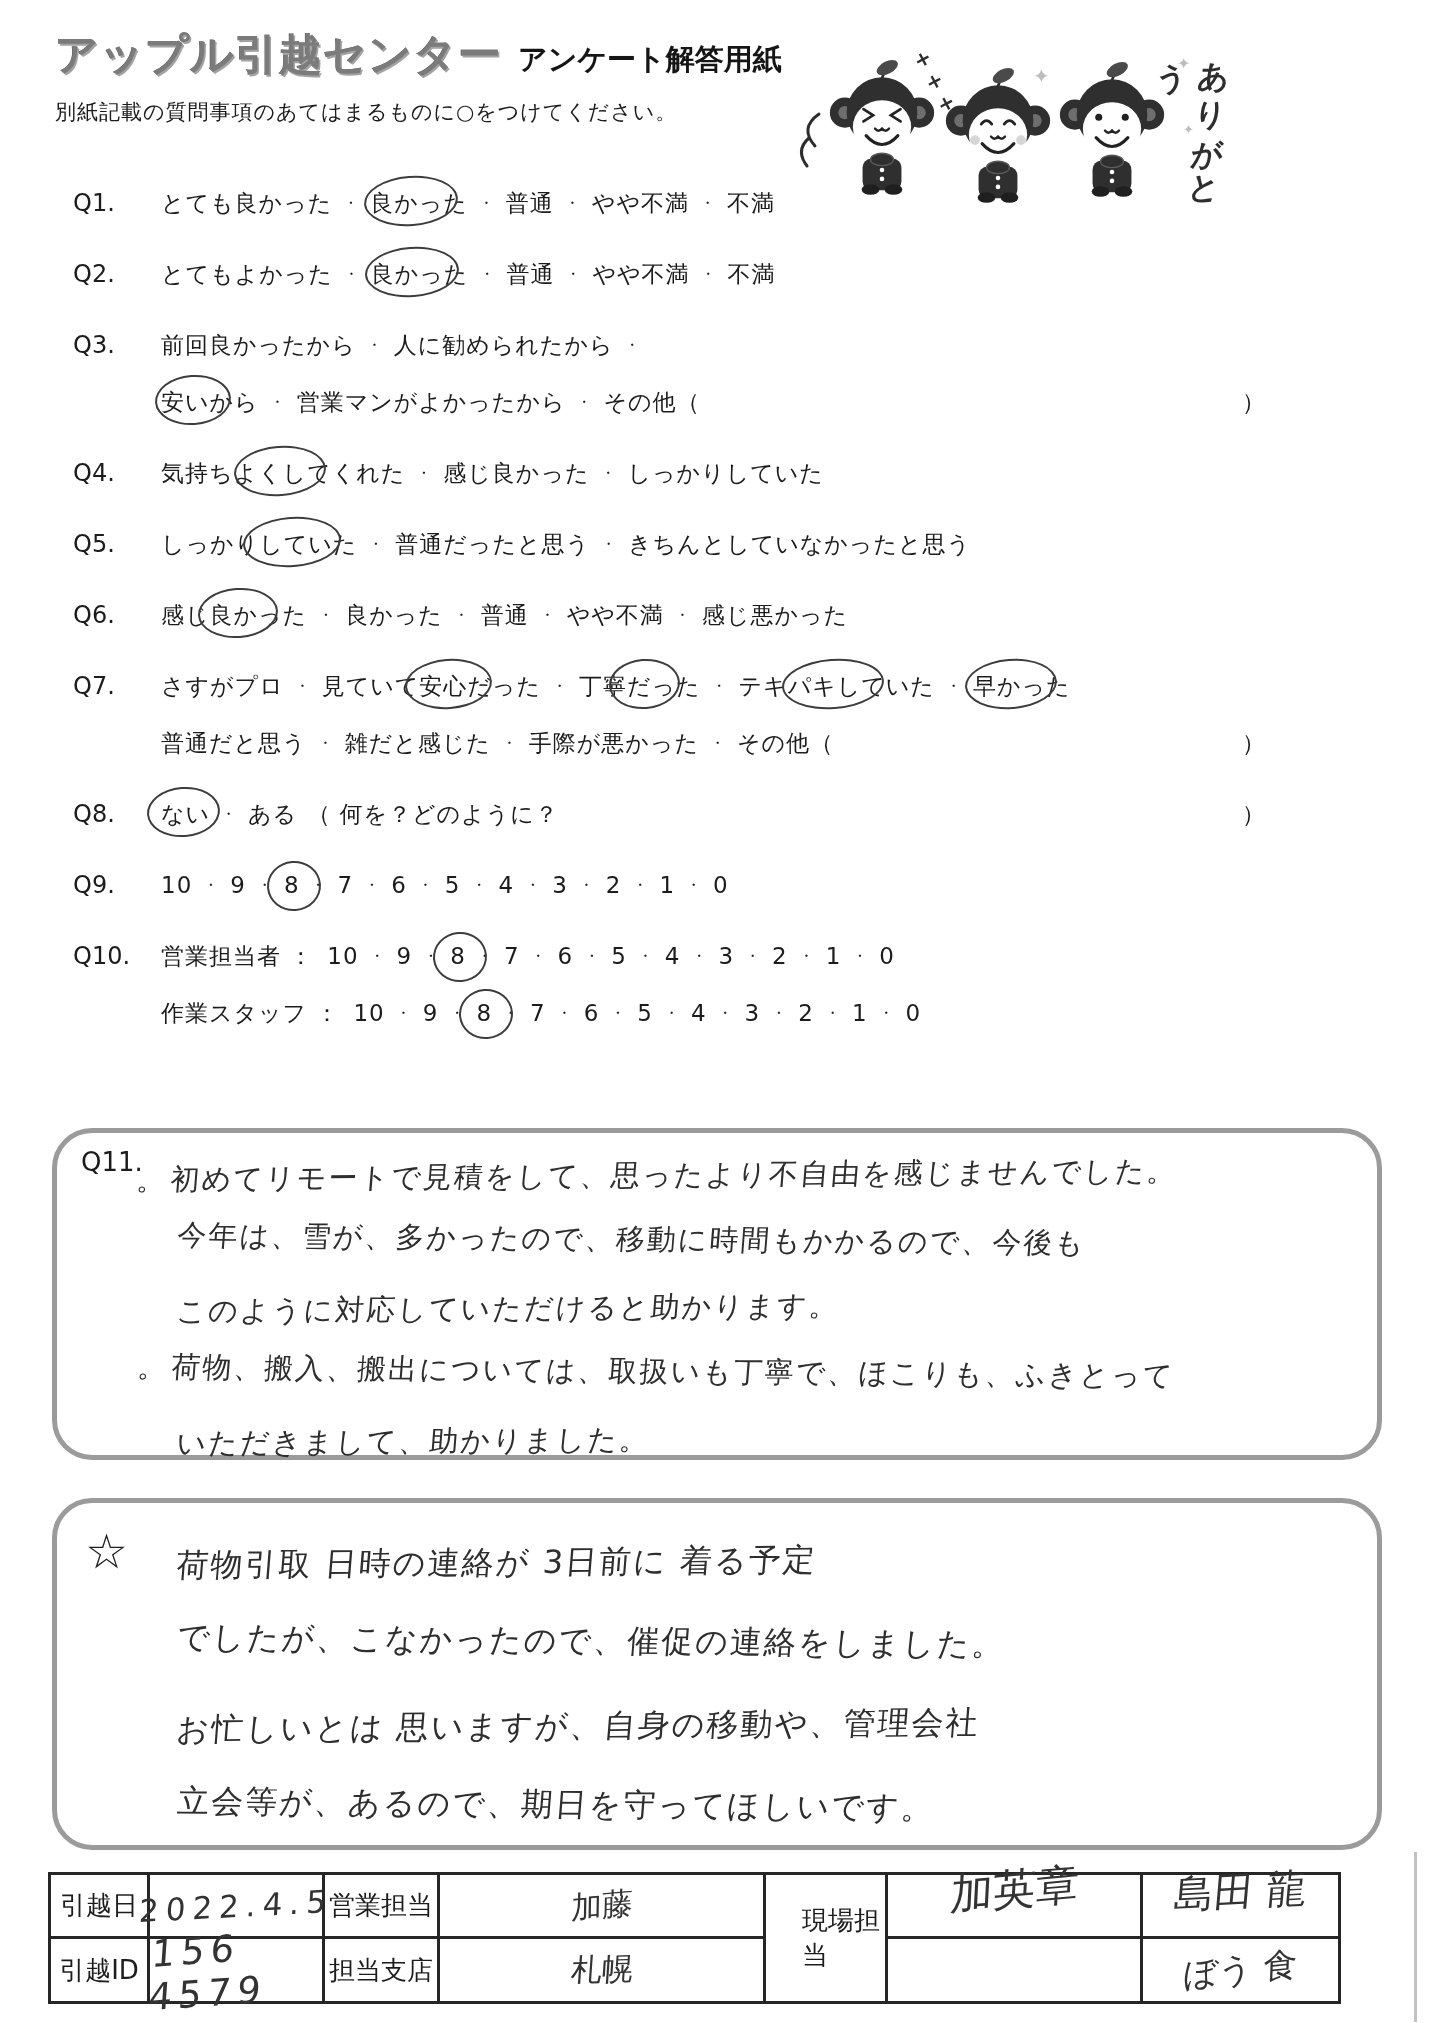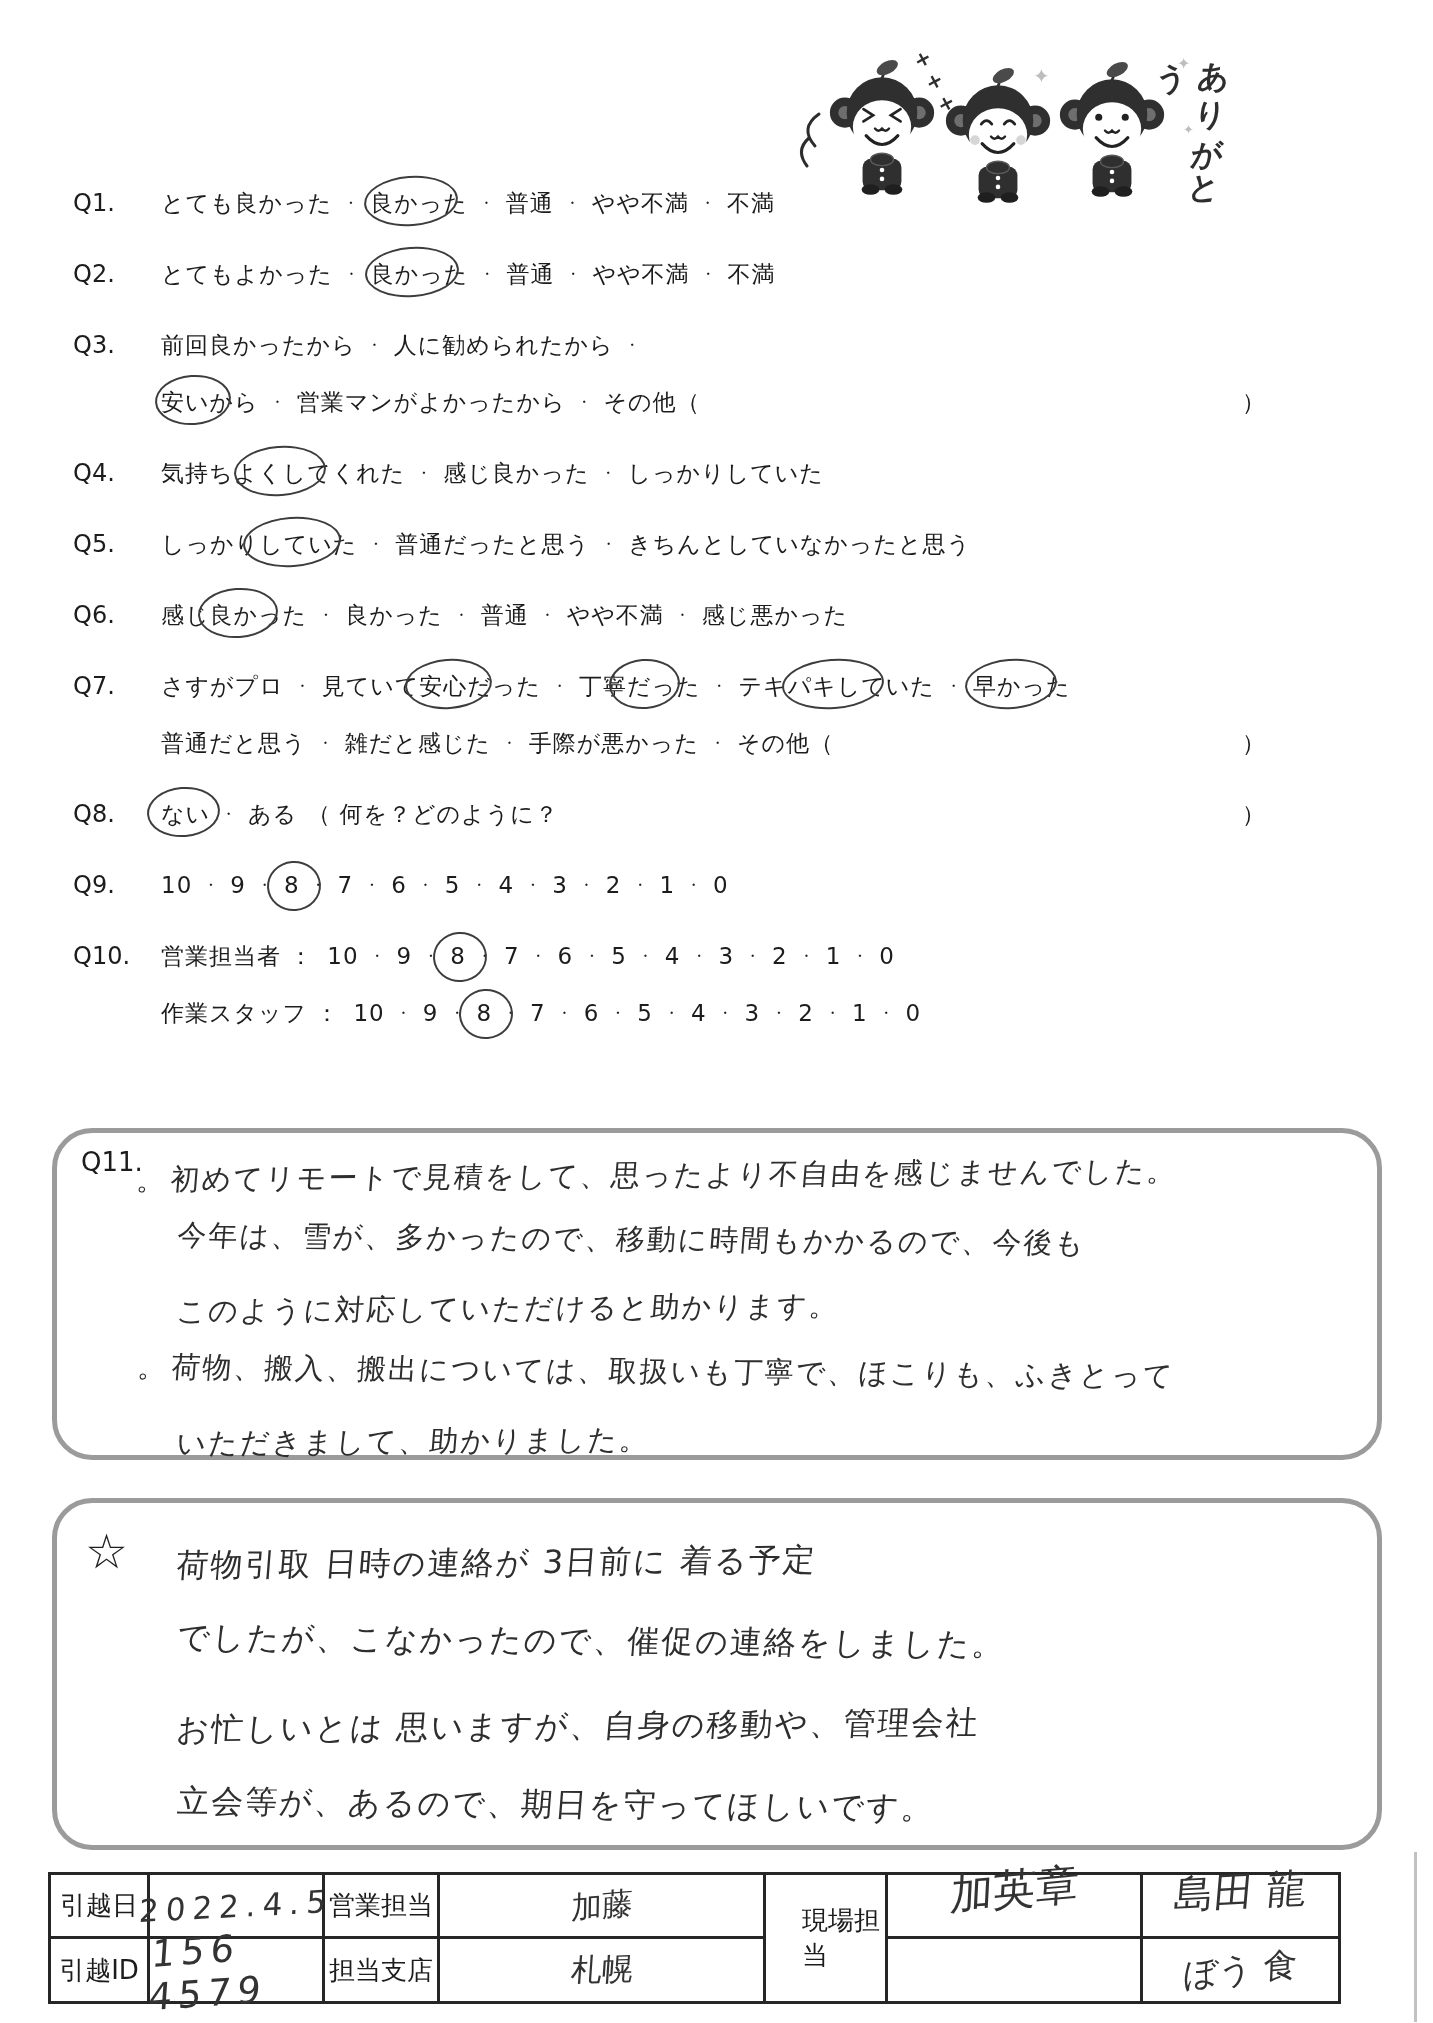--- a/index.html
+++ b/index.html
@@ -78,20 +78,27 @@
   .v-ntl{font-size:43px;transform:rotate(-5deg) skewX(-8deg);top:-16px;position:relative;white-space:nowrap;}
   .v-ntr{font-size:40px;transform:rotate(-3deg) skewX(-8deg);top:-14px;position:relative;white-space:nowrap;}
   .v-nbr{font-size:34px;transform:rotate(-6deg) skewX(-8deg);white-space:nowrap;}
   .scan-line{position:absolute;right:16px;top:1852px;height:170px;width:3px;background:#c2c2c2;}
 </style>
 </head>
 <body>
 
 <div class="page">
 
+  <div class="hdr">
+    <div class="title-row">
+      <h1 class="company-title">アップル引越センター</h1>
+      <span class="sheet-title">アンケート解答用紙</span>
+    </div>
+    <div class="instruction">別紙記載の質問事項のあてはまるものに○をつけてください。</div>
+  </div>
 
   <div class="mascots">
     <svg width="0" height="0" style="position:absolute">
       <defs>
         <g id="mbase">
           <path d="M62 22 L58 32" stroke="#2c2c2c" stroke-width="3" fill="none"></path>
           <ellipse cx="66" cy="15" rx="13" ry="7" fill="#4a4a4a" transform="rotate(-28 66 15)"></ellipse>
           <circle cx="18" cy="66" r="17" fill="#2f2f2f"></circle>
           <circle cx="102" cy="66" r="17" fill="#2f2f2f"></circle>
           <circle cx="18" cy="66" r="7.5" fill="#6e6e6e"></circle>

